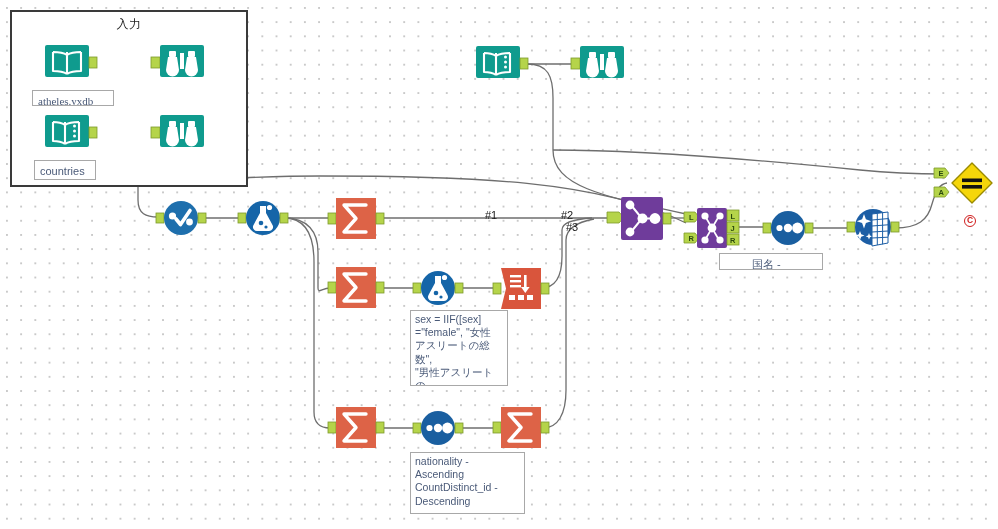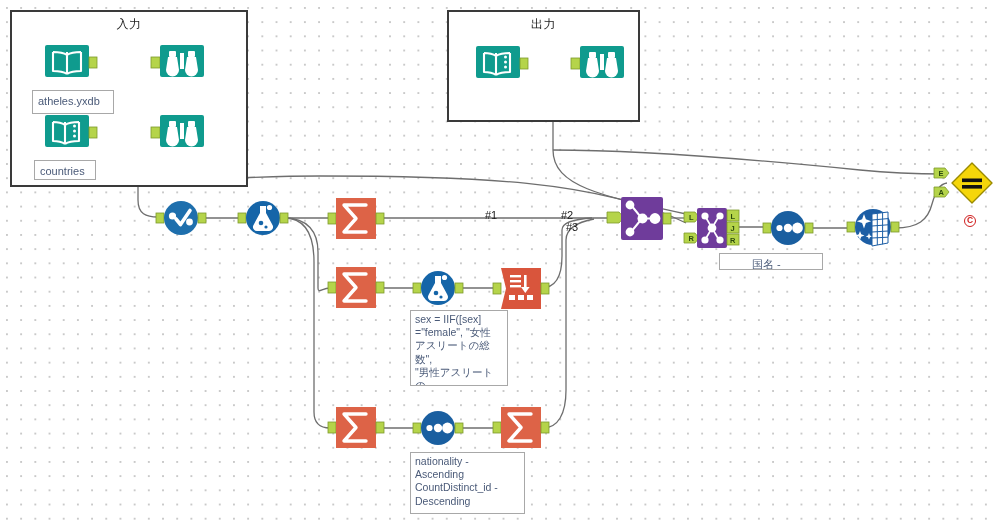--- a/index.html
+++ b/index.html
@@ -128,23 +128,20 @@
       <path d="M895,228 C918,228 928,220 932,204 C936,190 940,184 947,183"></path>
 
       <path d="M553,150 C640,150 760,160 860,170 C900,174 928,174 944,174"></path>
     </g>
   </svg>
 
   <div class="container-box" style="left:10px;top:10px;width:238px;height:177px;">
     <div class="container-title">入力</div>
   </div>
 
-  <div class="container-box" style="left:447px;top:10px;width:193px;height:112px;">
-    <div class="container-title">出力</div>
-  </div>
 
   <div class="tool" style="left:45px;top:41px;">
     <svg width="52" height="44" viewBox="0 0 52 44">
       <g>
         <path d="M2,4 h40 a2,2 0 0 1 2,2 v28 a2,2 0 0 1 -2,2 h-40 a2,2 0 0 1 -2,-2 v-28 a2,2 0 0 1 2,-2 z" fill="#0f9b8e"></path>
         <path d="M22,11 L22,32 M8,11 C13,11 19,12 22,14 M36,11 C31,11 25,12 22,14
                  M8,11 L8,30 C13,30 19,31 22,33 M36,11 L36,30 C31,30 25,31 22,33" fill="none" stroke="#ffffff" stroke-width="2.1" stroke-linejoin="round"></path>
       </g>
       <rect x="44" y="16" width="8" height="11" fill="#b5d44a" stroke="#7d9a2c" stroke-width="0.8"></rect>
     </svg>
@@ -458,21 +455,21 @@
       <g>
         <path d="M39,3 L59,23 L39,43 L19,23 z" fill="#f5d60a" stroke="#9a8a00" stroke-width="1.4" stroke-linejoin="round"></path>
         <rect x="29" y="18.5" width="20" height="3.6" fill="#111"></rect>
         <rect x="29" y="25" width="20" height="3.6" fill="#111"></rect>
       </g>
     </svg>
   </div>
 
   <div class="err-badge" style="left:964px;top:215px;">C</div>
 
-  <div class="annot small" style="left:32px;top:90px;width:82px;height:24px;">atheles.yxdb</div>
+  <div class="annot small" style="left:32px;top:90px;width:82px;height:16px;font-family:Liberation Serif, serif;">atheles.yxdb</div>
 
   <div class="annot small" style="left:34px;top:160px;width:62px;height:20px;">countries</div>
 
 
   <div class="annot" style="left:410px;top:310px;width:98px;height:76px;">sex = IIF([sex]
 ="female", "女性
 アスリートの総数",
 "男性アスリートの
 総数")</div>
 

